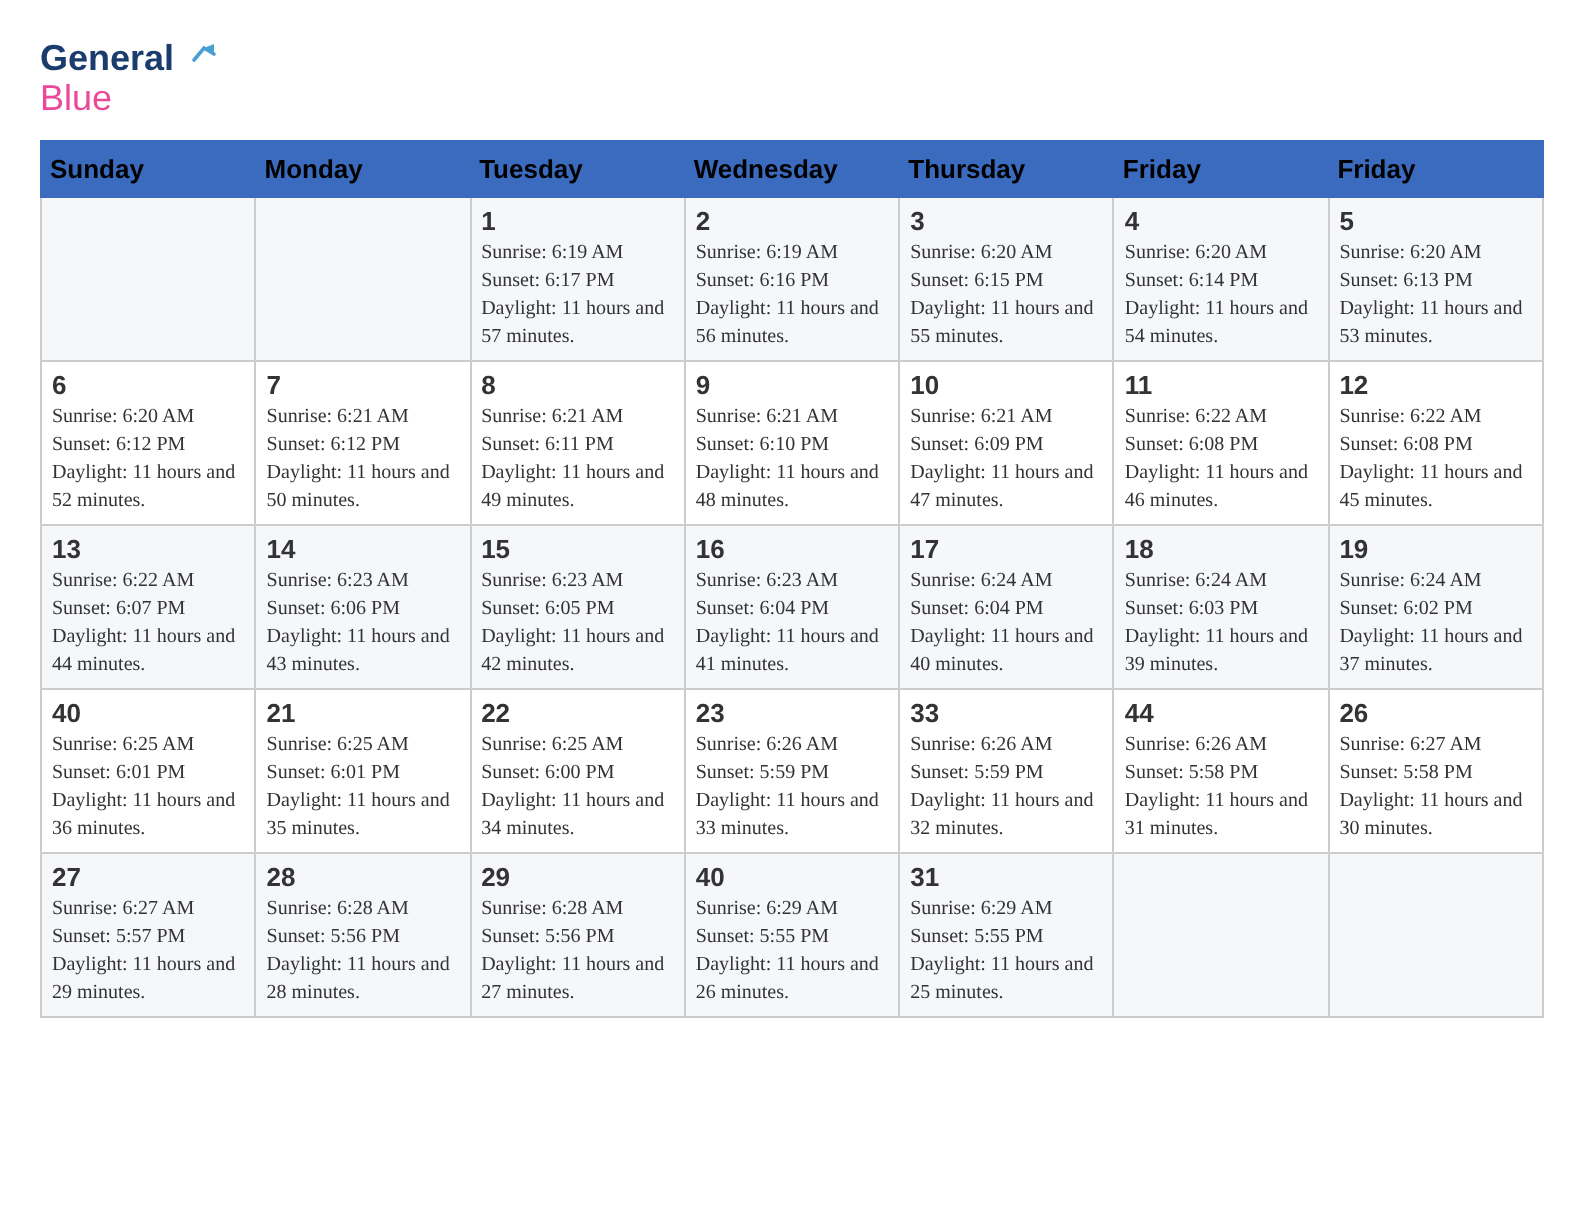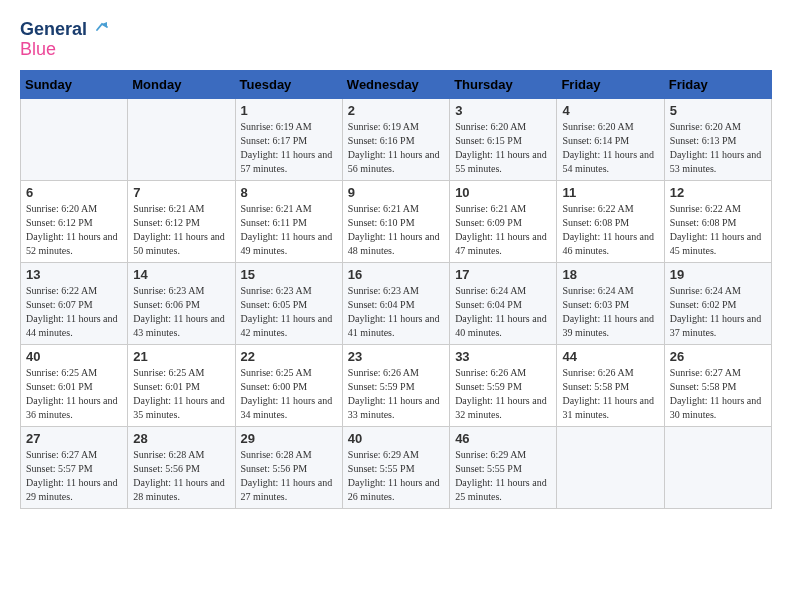--- a/index.html
+++ b/index.html
@@ -293,21 +293,21 @@
 Sunset: 5:56 PM
 Daylight: 11 hours and 27 minutes.</div>
         </td>
         <td>
           <span class="day-number">40</span>
           <div class="day-info" style="white-space: pre-line;">Sunrise: 6:29 AM
 Sunset: 5:55 PM
 Daylight: 11 hours and 26 minutes.</div>
         </td>
         <td>
-          <span class="day-number">46</span>
+          <span class="day-number">31</span>
           <div class="day-info" style="white-space: pre-line;">Sunrise: 6:29 AM
 Sunset: 5:55 PM
 Daylight: 11 hours and 25 minutes.</div>
         </td>
         <td class="empty-cell"></td>
         <td class="empty-cell"></td>
       </tr>
     </tbody>
 </table>
 

